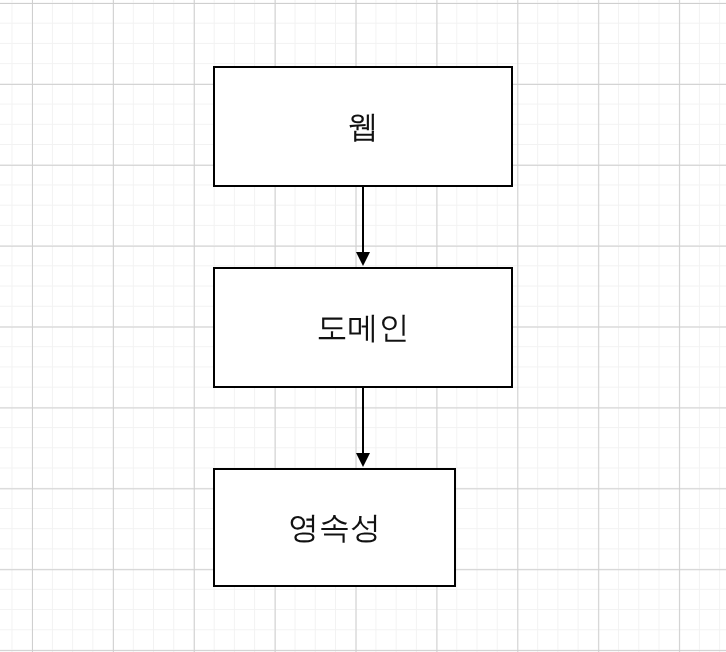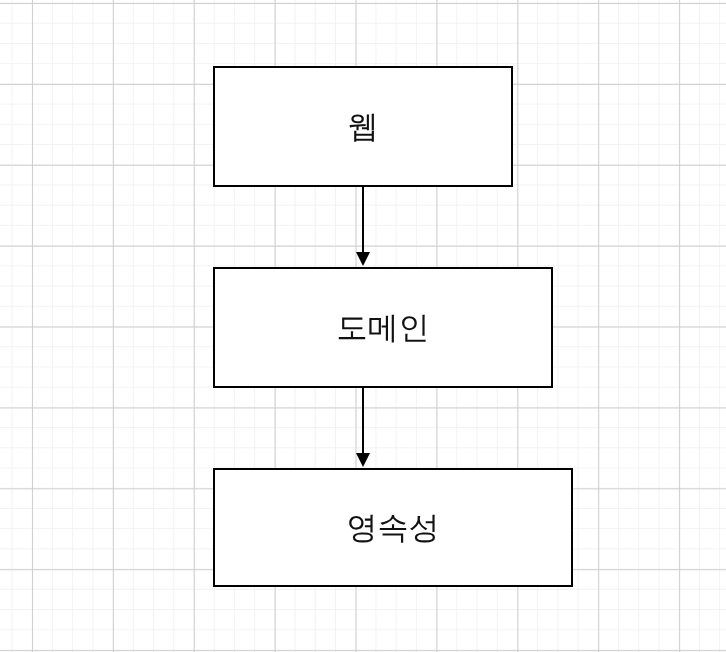--- a/index.html
+++ b/index.html
@@ -65,21 +65,21 @@
 
   <svg class="edge" style="left:343px; top:386px; width:40px; height:84px;" viewBox="0 0 40 84" width="40" height="84">
     <line x1="20" y1="0" x2="20" y2="72" stroke="#000000" stroke-width="2"></line>
     <polygon points="13,67 27,67 20,81" fill="#000000"></polygon>
   </svg>
 
   <div class="node" style="left:213px; top:66px; width:300px; height:121px;">
     <span class="node-label">웹</span>
   </div>
 
-  <div class="node" style="left:213px; top:267px; width:340px; height:121px;">
+  <div class="node" style="left:213px; top:267px; width:300px; height:121px;">
     <span class="node-label">도메인</span>
   </div>
 
-  <div class="node" style="left:213px; top:468px; width:360px; height:119px;">
+  <div class="node" style="left:213px; top:468px; width:243px; height:119px;">
     <span class="node-label">영속성</span>
   </div>
 
 </div>
 
 </body></html>

